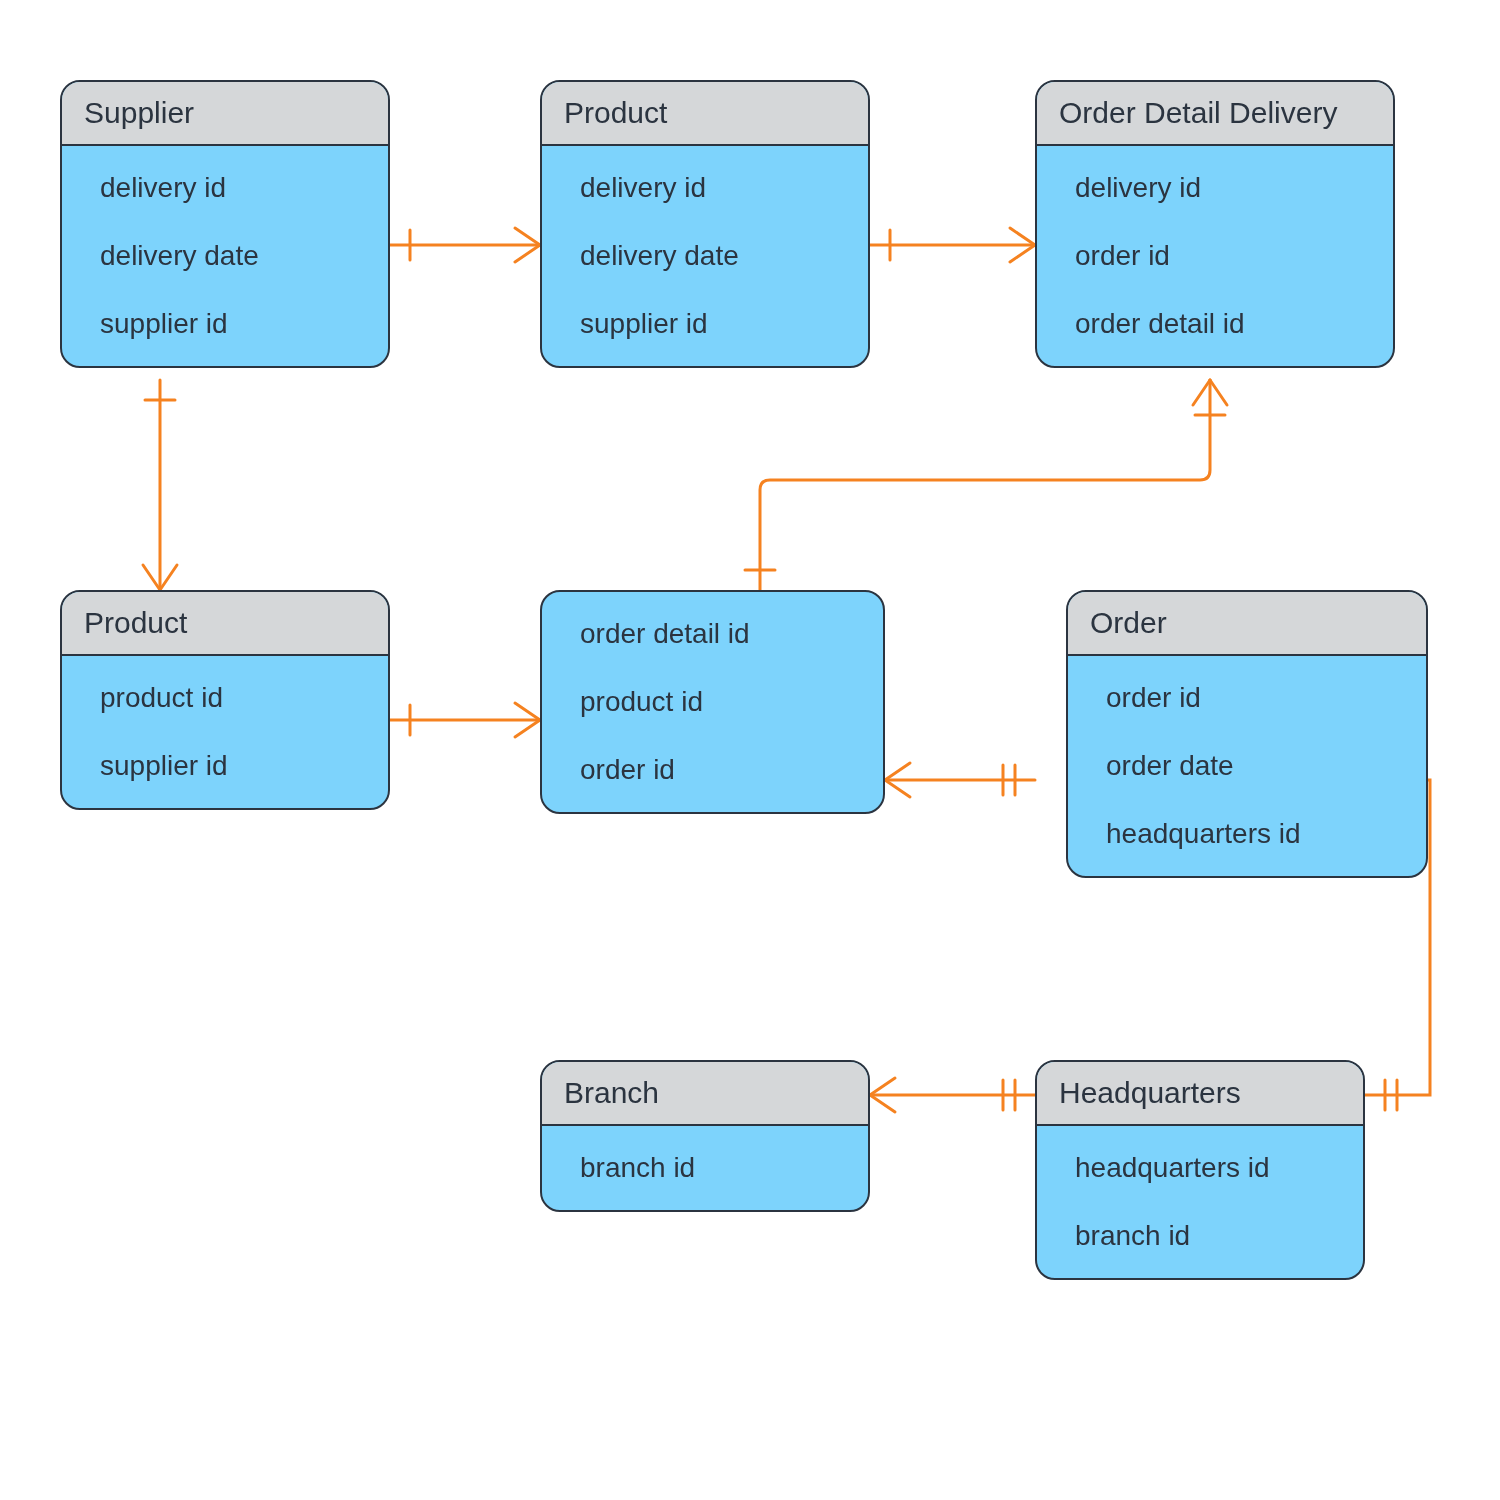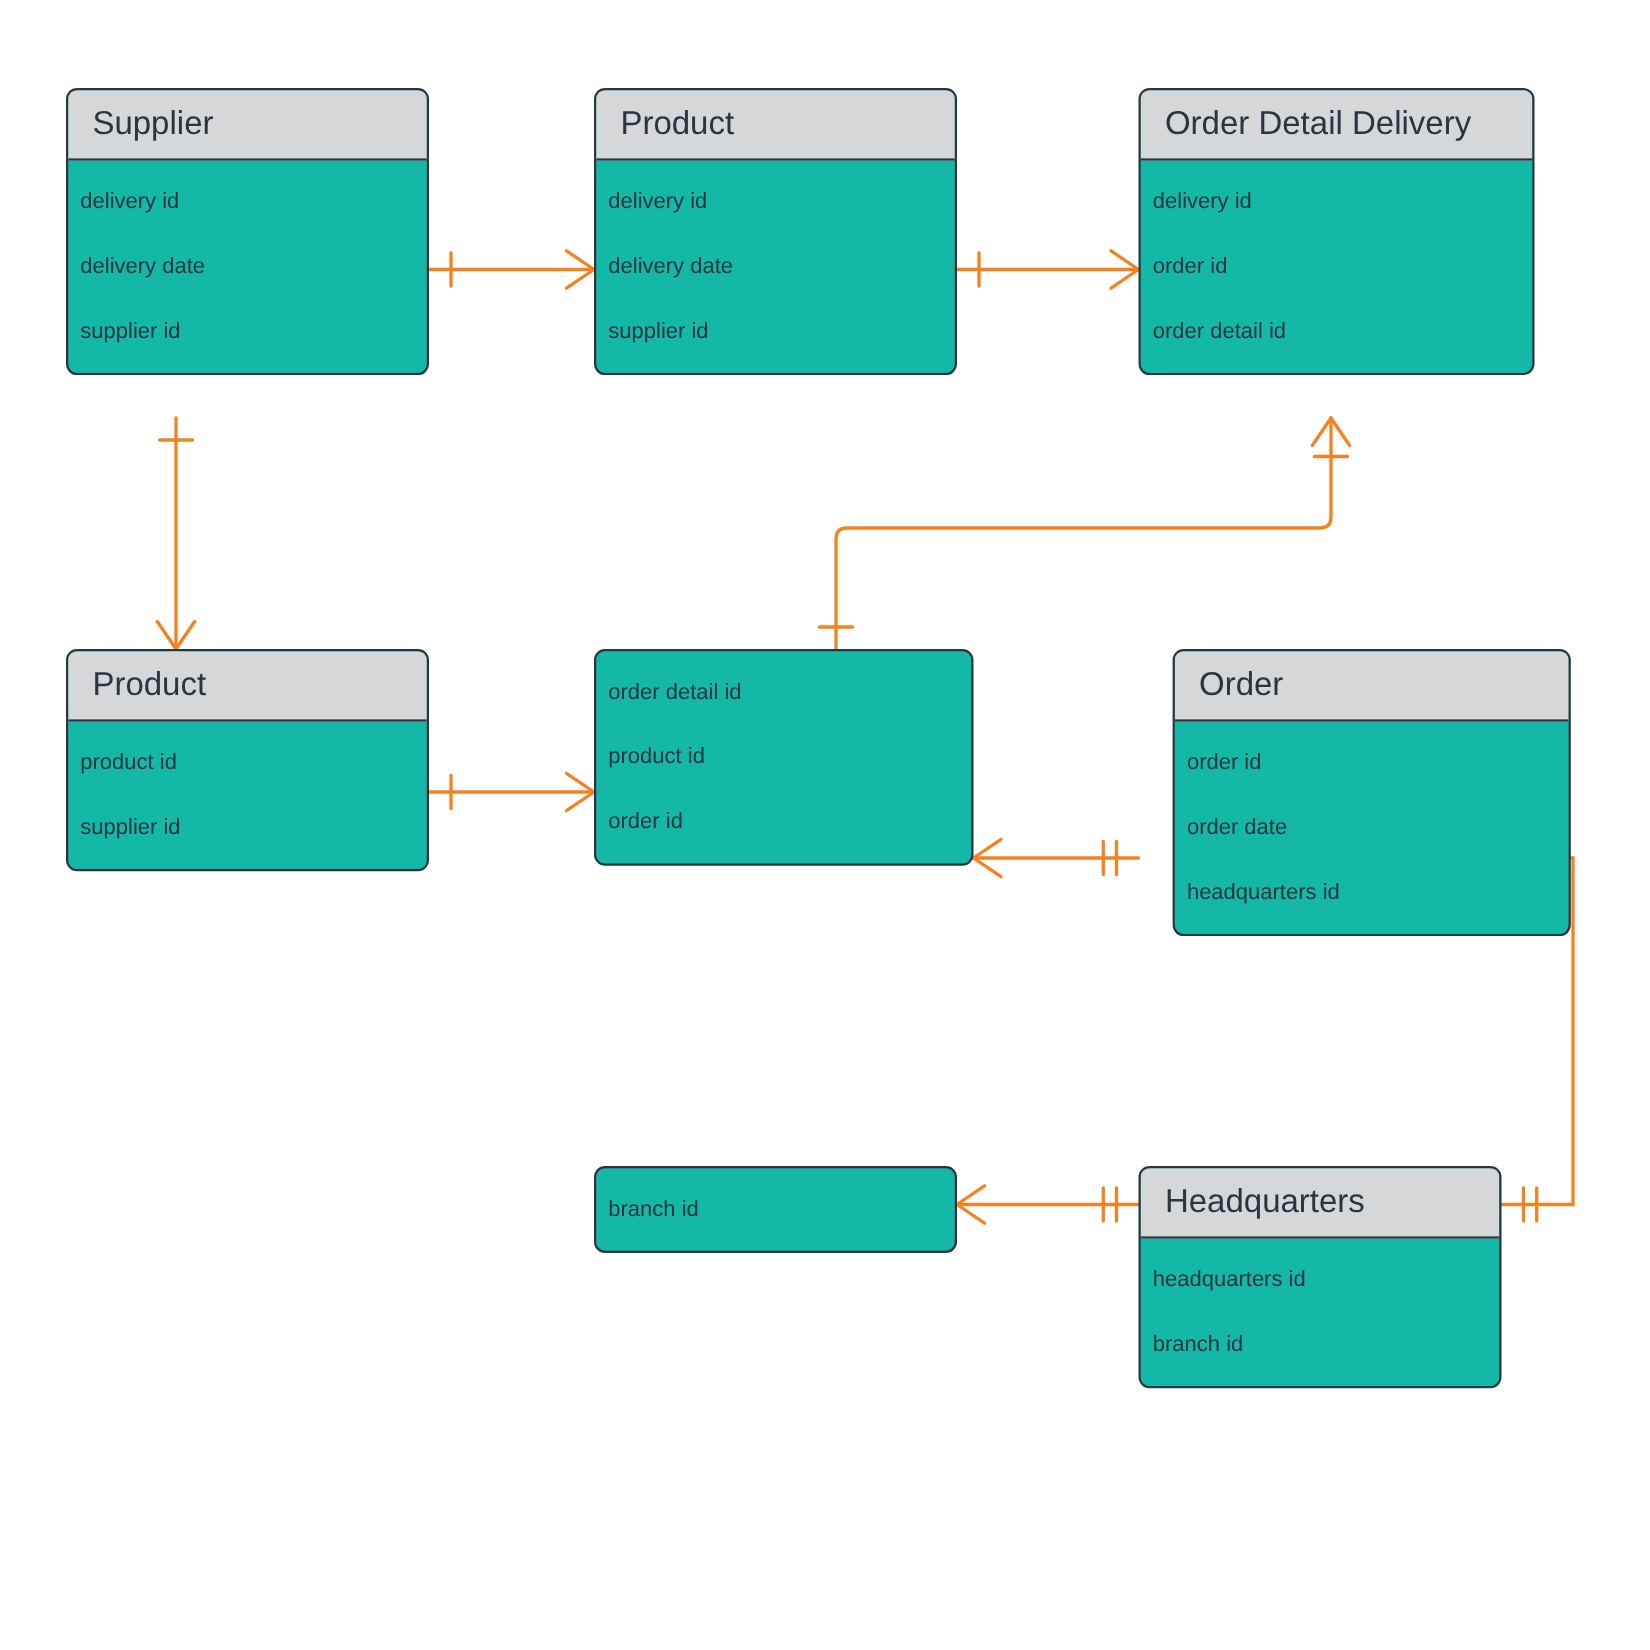--- a/index.html
+++ b/index.html
@@ -20,41 +20,41 @@
     position: absolute;
     left: 0;
     top: 0;
     width: 1500px;
     height: 1500px;
     pointer-events: none;
   }
   .entity {
     position: absolute;
     border: 2px solid #2b3440;
-    border-radius: 10px;
-    background: #14b8a6;
+    border-radius: 20px;
+    background: #7dd3fc;
     box-sizing: border-box;
     overflow: hidden;
   }
   .entity .header {
     background: #d5d7d9;
     border-bottom: 2px solid #2b3440;
     font-size: 30px;
     font-weight: 400;
     color: #2b3440;
     padding: 14px 22px;
   }
   .entity .body {
     padding: 8px 0;
   }
   .entity .row {
-    font-size: 20px;
+    font-size: 28px;
     font-weight: 300;
     color: #2b3440;
-    padding: 18px 11px;
+    padding: 18px 38px;
   }
 </style>
 </head>
 <body>
 
 <div class="canvas">
 
   <svg class="connections" viewBox="0 0 1500 1500">
     <g stroke="#f58220" stroke-width="3" fill="none" stroke-linecap="round">
 
@@ -161,20 +161,21 @@
   <div class="entity" style="left:1035px; top:590px; width:362px;margin-left:31px;">
     <div class="header">Order</div>
     <div class="body">
       <div class="row">order id</div>
       <div class="row">order date</div>
       <div class="row">headquarters id</div>
     </div>
   </div>
 
   <div class="entity" style="left:540px; top:1060px; width:330px;">
+    <div class="header">Branch</div>
     <div class="body">
       <div class="row">branch id</div>
     </div>
   </div>
 
   <div class="entity" style="left:1035px; top:1060px; width:330px;">
     <div class="header">Headquarters</div>
     <div class="body">
       <div class="row">headquarters id</div>
       <div class="row">branch id</div>

